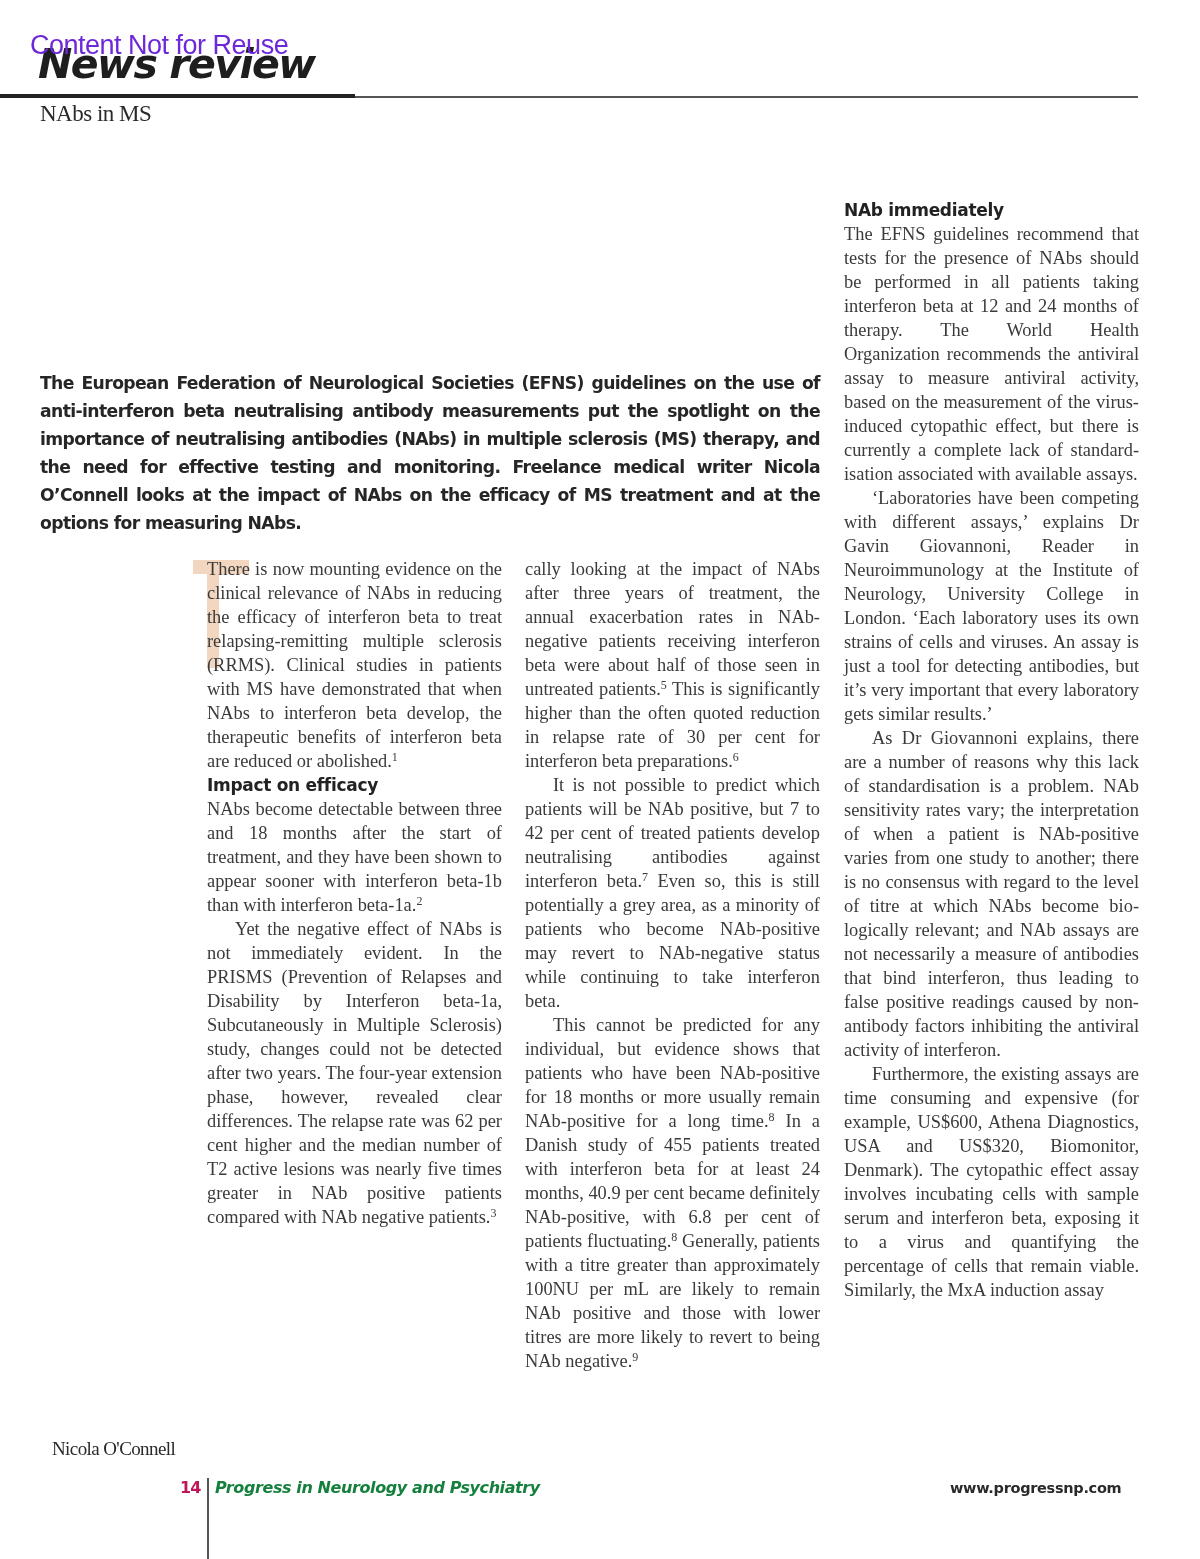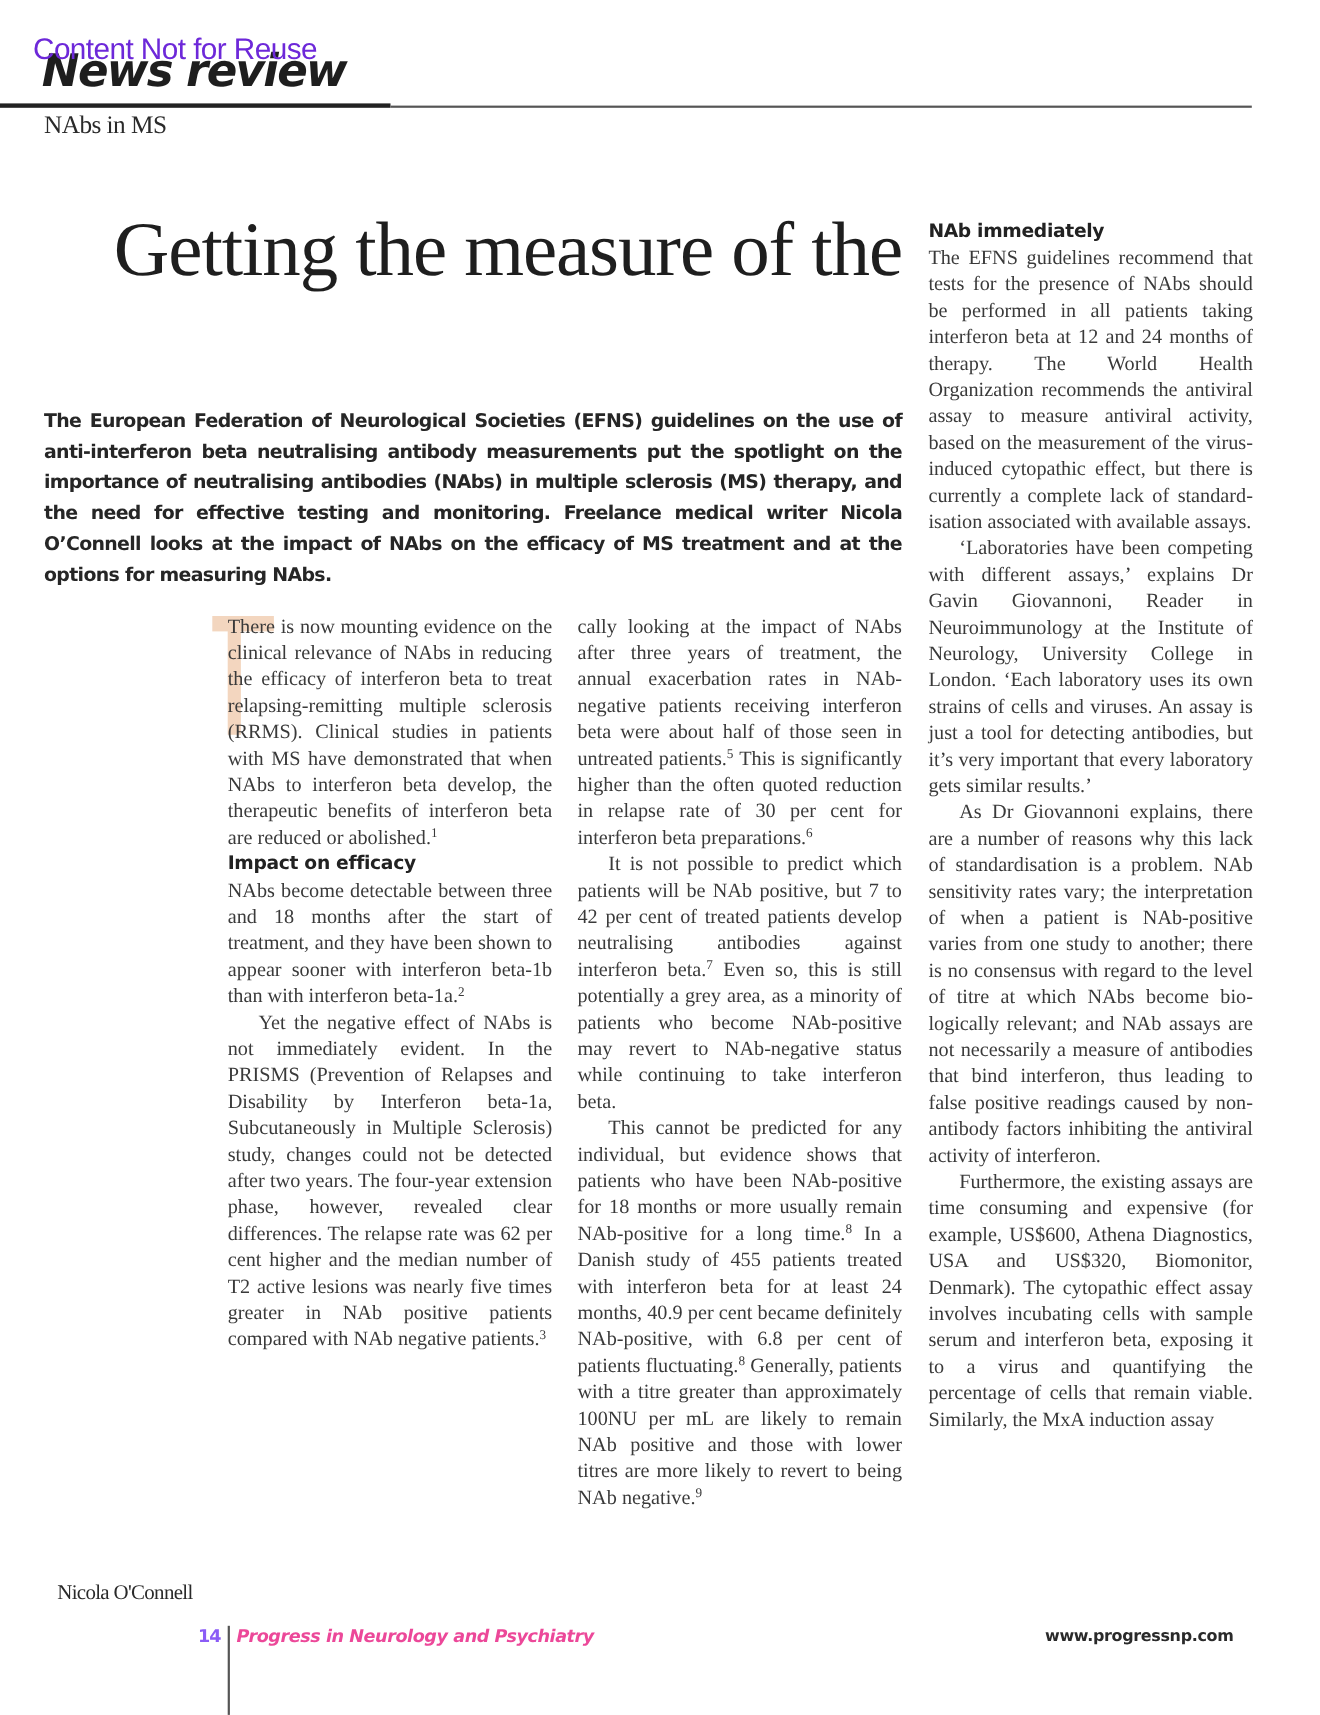--- a/index.html
+++ b/index.html
@@ -26,36 +26,36 @@
   sup { font-size:12px; line-height:0; vertical-align:6px; }
 
   .dropcap-wrap { position:relative; }
   .dropcap { position:absolute; left:-14px; top:3px; width:56px; height:108px; z-index:0; pointer-events:none; }
   .dropcap .bar { position:absolute; left:0; top:0; width:56px; height:14px; background:#f3d6bf; }
   .dropcap .stem { position:absolute; left:14px; top:0; width:12px; height:108px; background:#f3d6bf; }
   .dropcap-text { position:relative; z-index:1; }
 
   .byline { position:absolute; left:52px; top:1438px; font-family:"Liberation Serif", serif; font-size:19px; color:#2a2a2a; letter-spacing:-0.6px; }
 
-  .folio { position:absolute; left:180px; top:1478px; font-family:"DejaVu Sans", sans-serif; font-weight:bold; font-size:16px; color:#8b5cf6; letter-spacing:-1px; }
+  .folio { position:absolute; left:180px; top:1478px; font-family:"DejaVu Sans", sans-serif; font-weight:bold; font-size:16px; color:#be185d; letter-spacing:-1px; }
   .folio-rule { position:absolute; left:207px; top:1478px; width:2px; height:81px; background:#555; }
-  .journal { position:absolute; left:215px; top:1478px; font-family:"DejaVu Sans", sans-serif; font-weight:bold; font-style:italic; font-size:16px; color:#ec4899; letter-spacing:-0.4px; }
+  .journal { position:absolute; left:215px; top:1478px; font-family:"DejaVu Sans", sans-serif; font-weight:bold; font-style:italic; font-size:16px; color:#15803d; letter-spacing:-0.4px; }
   .website { position:absolute; left:950px; top:1480px; font-family:"DejaVu Sans", sans-serif; font-weight:bold; font-size:14.5px; color:#2a2a2a; letter-spacing:-0.3px; }
 </style>
 </head>
 <body>
 
 <div class="watermark">Content Not for Reuse</div>
 <div class="section-title">News review</div>
 <div class="rule-thick"></div>
 <div class="rule-thin"></div>
 <div class="kicker">NAbs in MS</div>
 
 <h1 class="headline" style="margin:0;font-weight:normal;">
-  <span>Getting the measure of the</span><br>
+  <br>
 </h1>
 
 <p class="standfirst" style="margin:0;">The European Federation of Neurological Societies (EFNS) guidelines on the use of anti-interferon beta neutralising antibody measurements put the spotlight on the importance of neutralising antibodies (NAbs) in multiple sclerosis (MS) therapy, and the need for effective testing and monitoring. Freelance medical writer Nicola O’Connell looks at the impact of NAbs on the efficacy of MS treatment and at the options for measuring NAbs.</p>
 
 <div class="col col1">
   <div class="dropcap-wrap">
     <div class="dropcap">
       <div class="bar" style="background: rgb(243, 214, 191);"></div>
       <div class="stem" style="background: rgb(243, 214, 191);"></div>
     </div>

